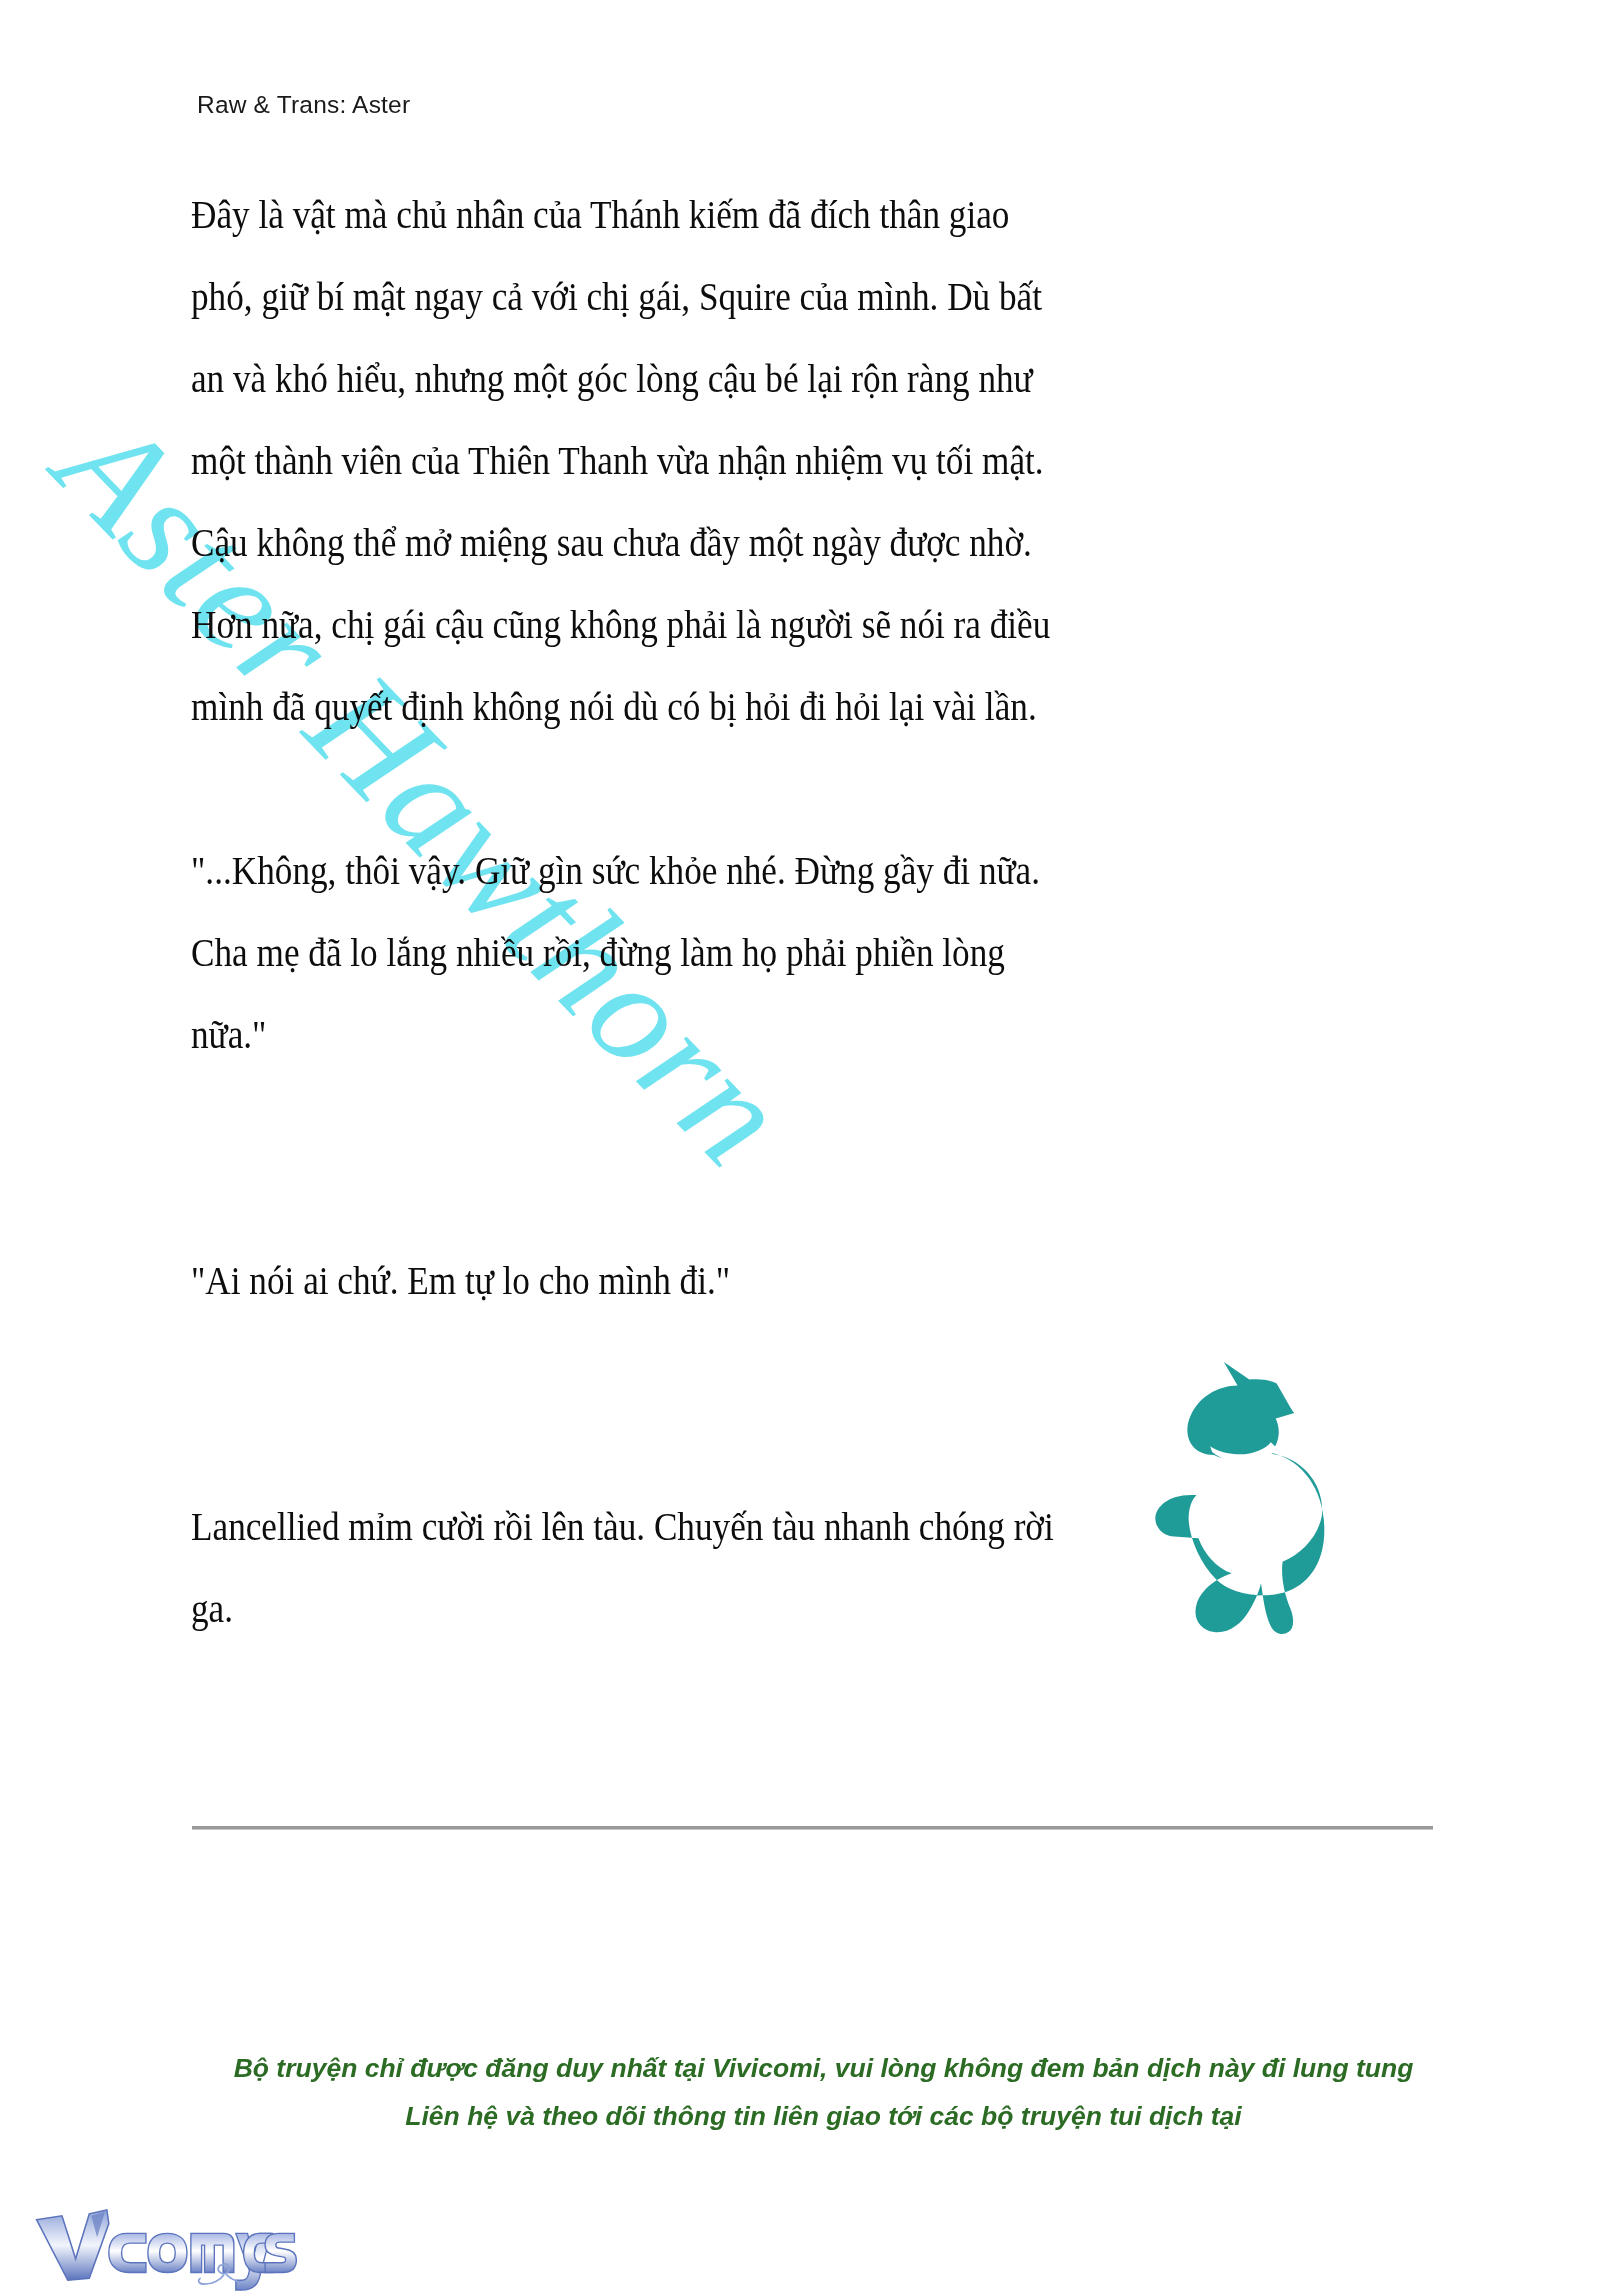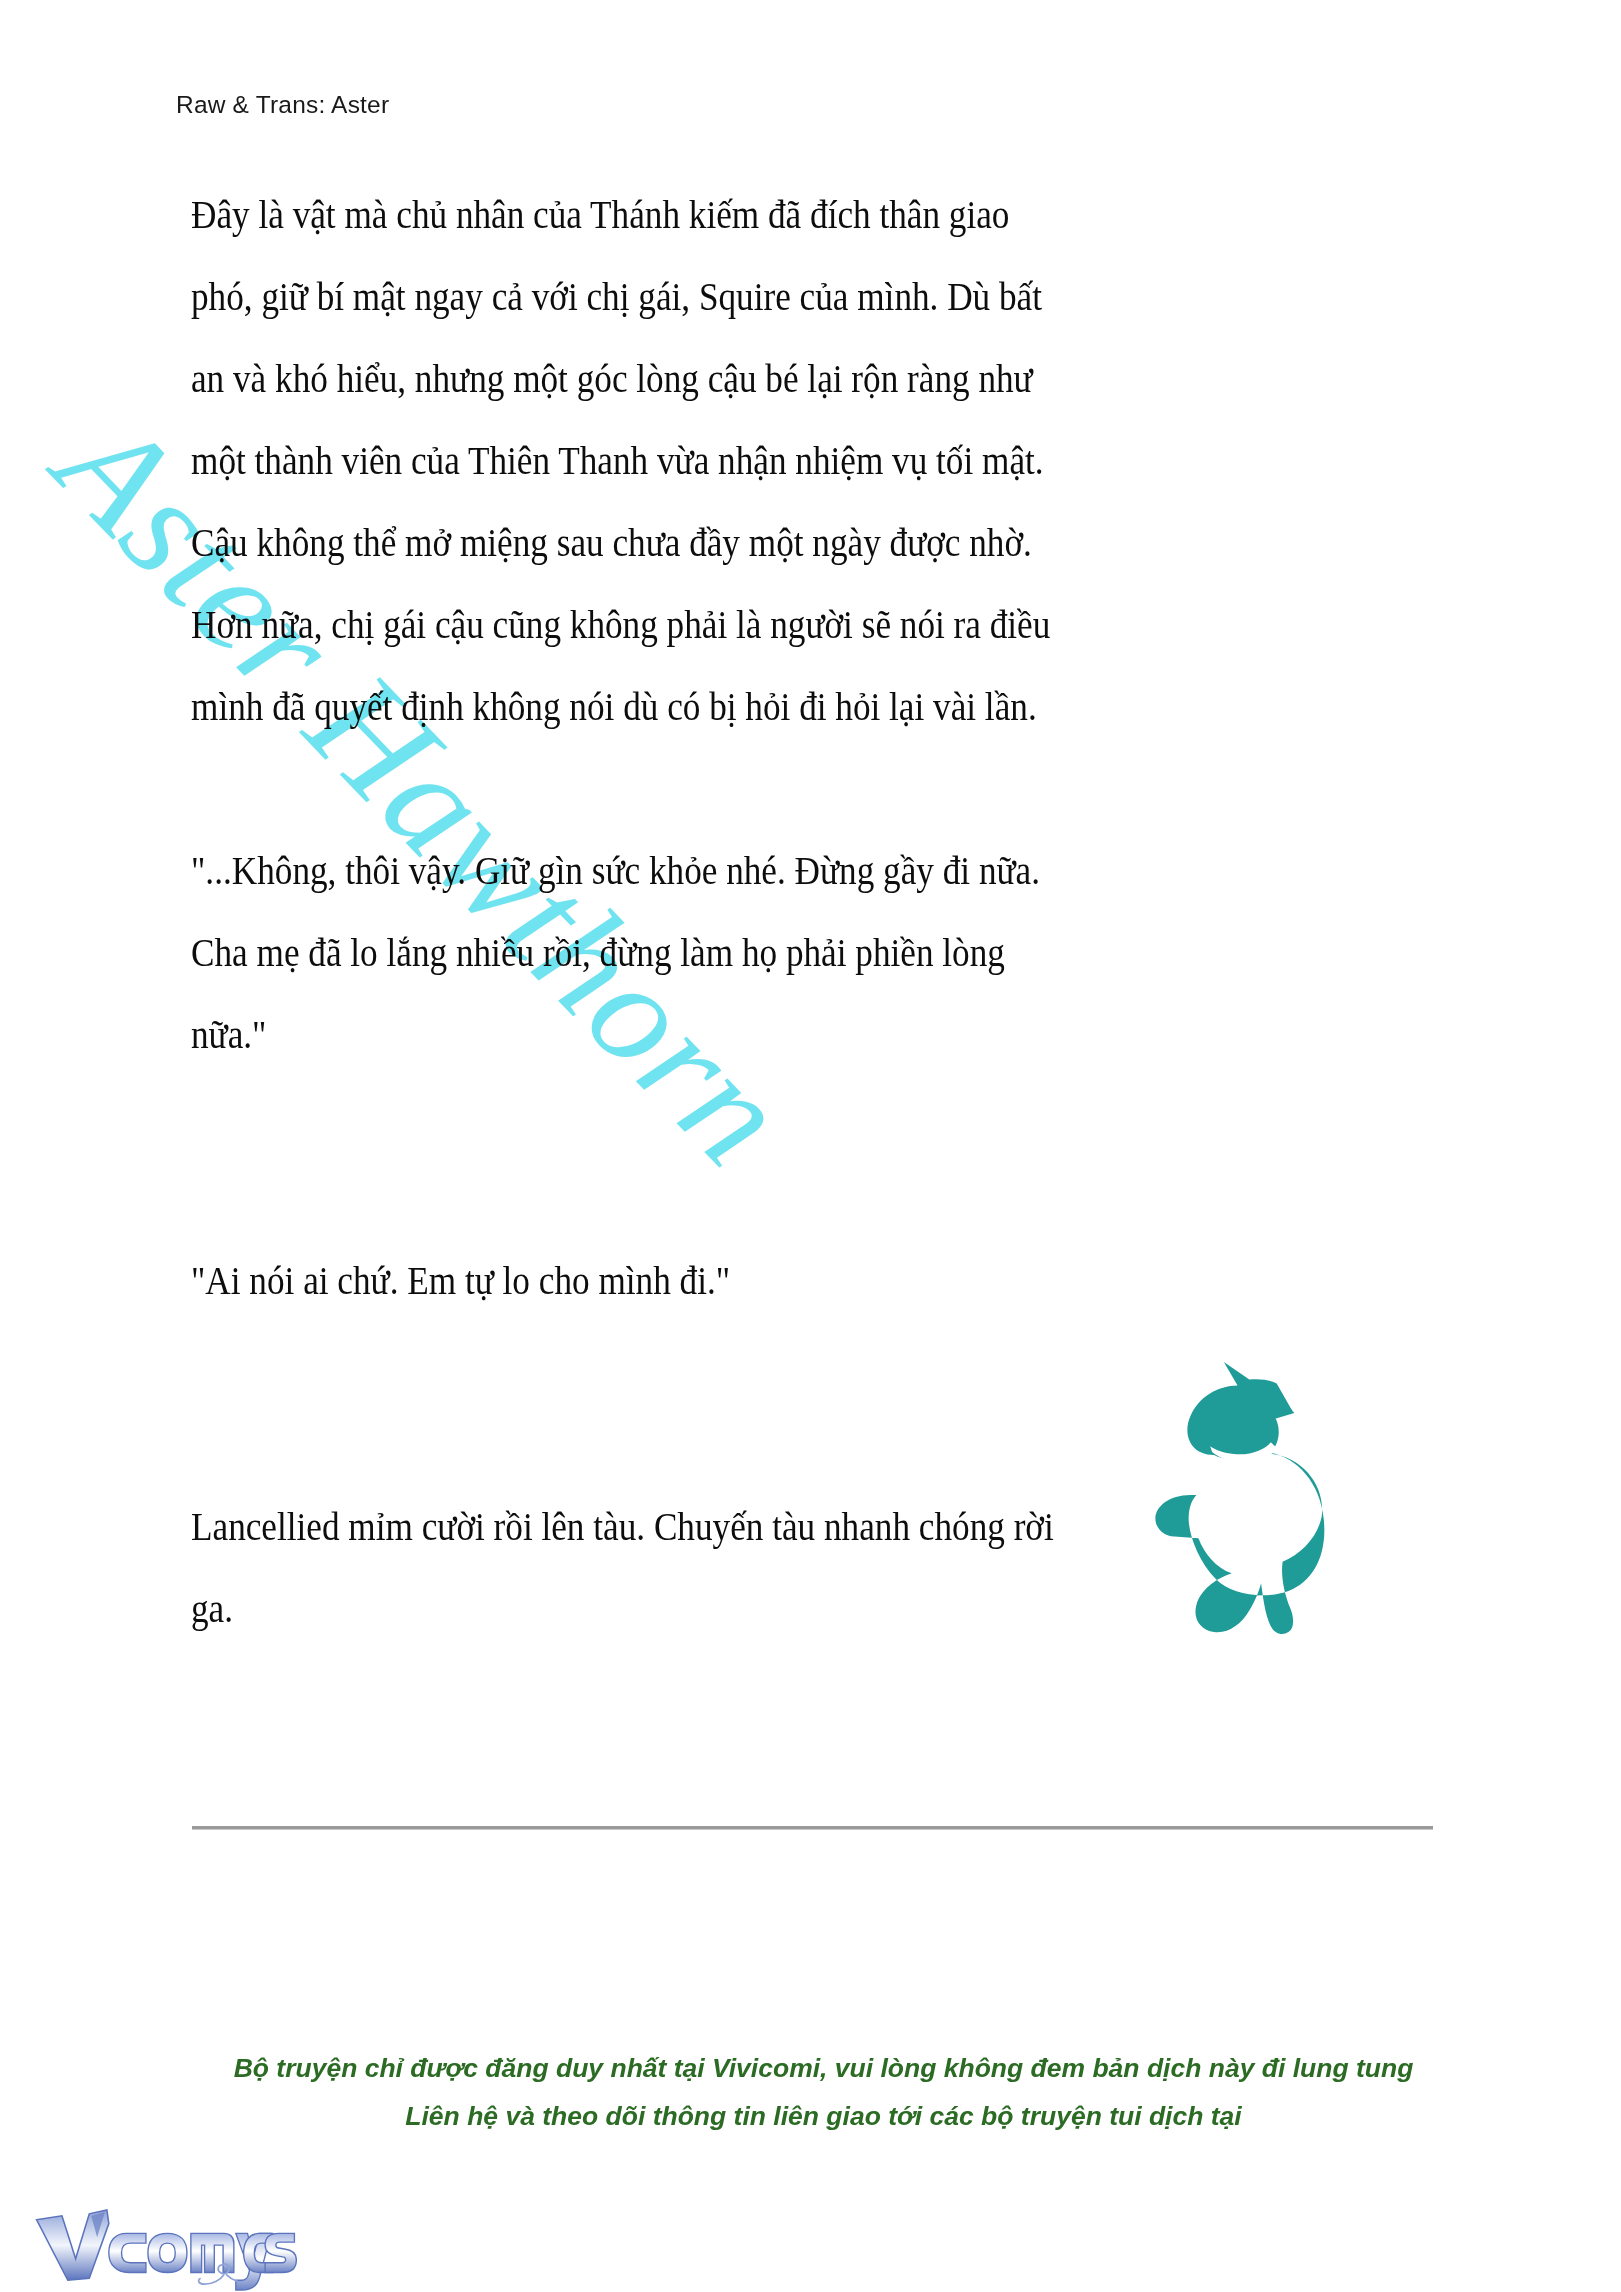--- a/index.html
+++ b/index.html
@@ -14,21 +14,21 @@
     position: relative;
     width: 1621px;
     height: 2293px;
     background: #ffffff;
     overflow: hidden;
   }
 
   
   .page-header {
     position: absolute;
-    left: 176px;
+    left: 197px;
     top: 91px;
     font-family: "Liberation Sans", sans-serif;
     font-size: 24.5px;
     color: #1a1a1a;
     letter-spacing: 0.2px;
     white-space: nowrap;
   }
 
   
   .body-text {

